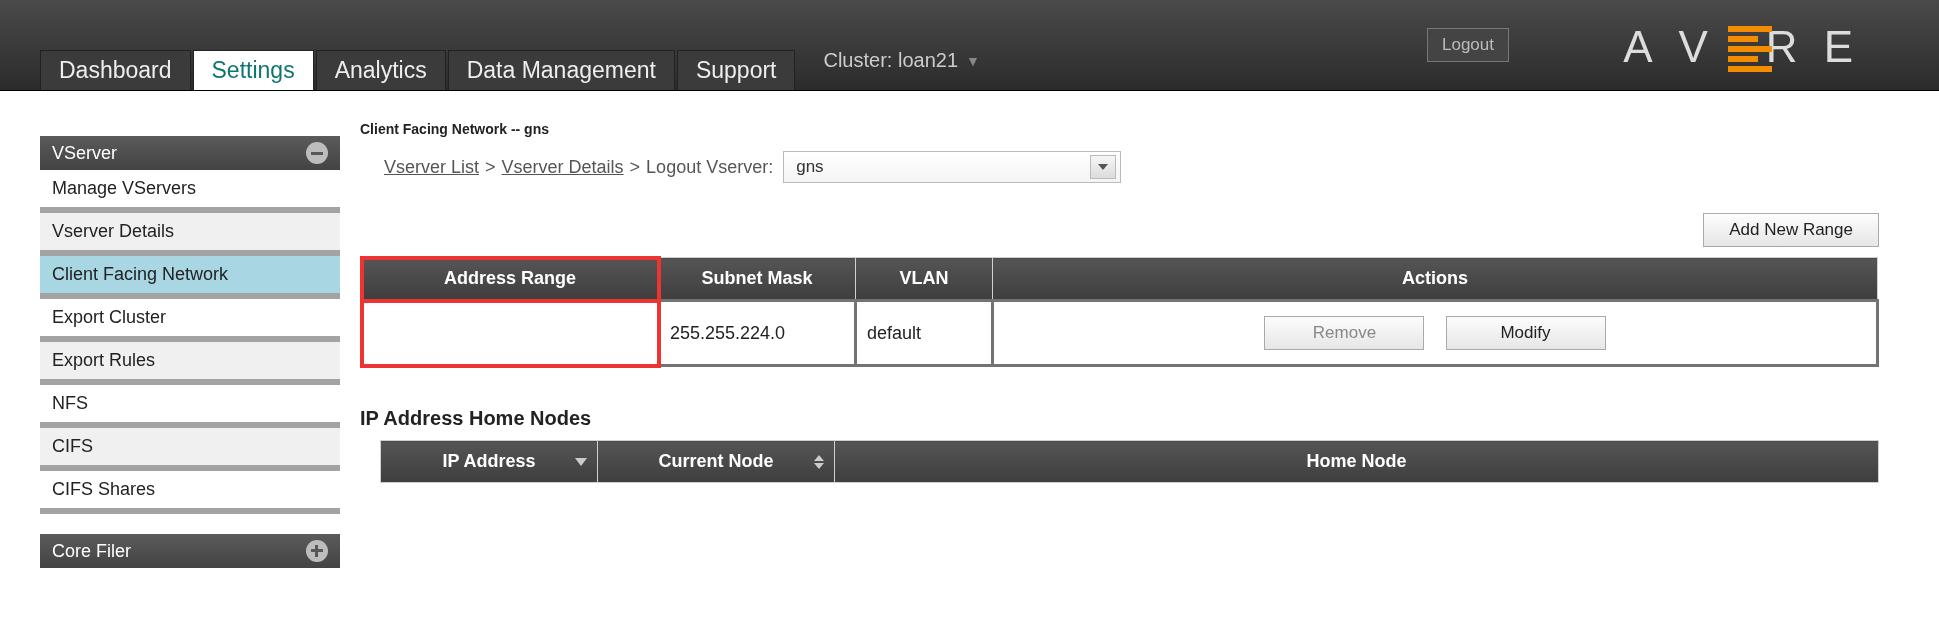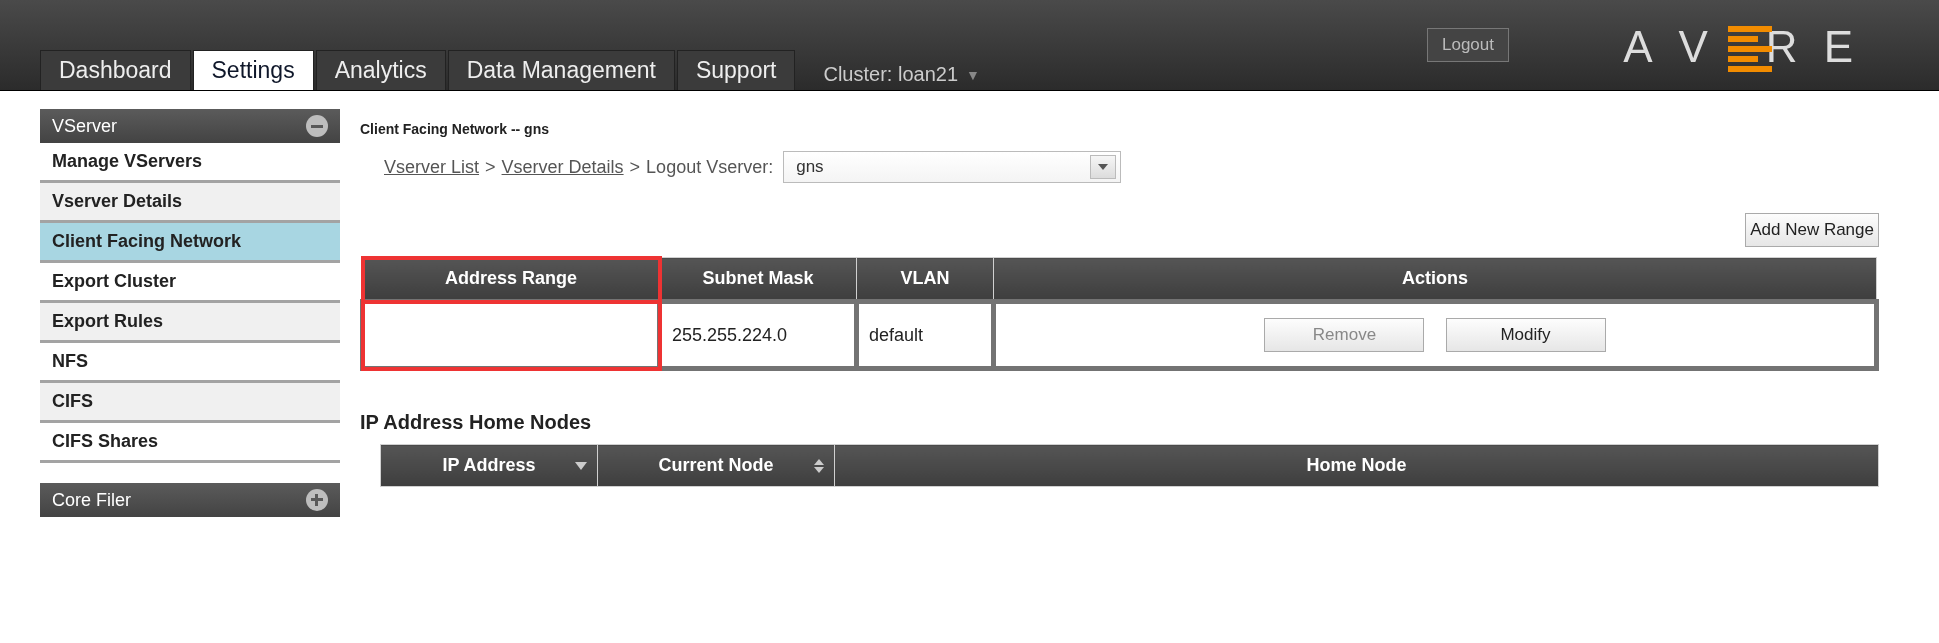--- a/index.html
+++ b/index.html
@@ -74,46 +74,47 @@
     color: #eee;
     border: 1px solid #222;
     border-bottom: none;
     padding: 6px 18px;
     font-size: 23px;
     margin-right: 2px;
     cursor: pointer;
   }
   .main-tab.active {
     background: #fff;
-    color: #0f172a;
+    color: #0f766e;
   }
   .cluster-label {
     color: #ccc;
     font-size: 20px;
     margin-left: 26px;
     display: flex;
     align-items: center;
-    padding-bottom: 4px;
+    padding-bottom: 18px;
   }
   .cluster-label .chevron {
     margin-left: 8px;
     color: #888;
     font-size: 14px;
   }
 
   
   .page {
     display: flex;
     padding: 18px 0 0 40px;
   }
 
   
   .sidebar {
     width: 300px;
     flex: 0 0 300px;
+    margin-top: 27px;
   }
   .side-section-header {
     background: linear-gradient(#5b5b5b, #434343);
     color: #fff;
     font-size: 18px;
     padding: 6px 12px;
     display: flex;
     align-items: center;
     justify-content: space-between;
   }
@@ -135,24 +136,23 @@
   .side-section-header .plus::before,
   .side-section-header .plus::after{
     content:""; position:absolute; background:#585858;
   }
   .side-section-header .plus::before{ left:0; top:4px; width:12px; height:3px;}
   .side-section-header .plus::after{ left:4px; top:0; width:3px; height:12px;}
 
   .side-item {
     padding: 8px 12px;
     font-size: 18px;
-    border-bottom: 3px solid #a3a3a3;
+    border-bottom: 6px solid #a3a3a3;
     cursor: pointer;
     background:#fff;
-    font-weight:bold;
   }
   .side-item.alt { background:#f0f0f0; }
   .side-item.active { background:#a8d6e2; }
   .sidebar .spacer { height:20px; }
 
   
   .content {
     flex: 1;
     padding: 0 60px 0 20px;
   }
@@ -186,21 +186,21 @@
   .vs-select .dd-btn{
     width:24px; height:22px; background:linear-gradient(#f6f6f6,#dcdcdc);
     border:1px solid #bbb; display:flex; align-items:center; justify-content:center;
   }
   .vs-select .tri{ width:0;height:0;border-left:5px solid transparent;border-right:5px solid transparent;border-top:6px solid #555;}
 
   .right-actions { text-align: right; margin-bottom: 10px; }
   .std-btn {
     background: linear-gradient(#fdfdfd, #e6e6e6);
     border: 1px solid #aaa;
-    padding: 6px 4px;
+    padding: 6px 25px;
     font-size: 17px;
     cursor: pointer;
     color:#222;
   }
   .std-btn.dim { color:#888; }
 
   
   table.data {
     width: 100%;
     border-collapse: collapse;
@@ -208,21 +208,21 @@
   }
   table.data th {
     background: linear-gradient(#555,#3e3e3e);
     color: #fff;
     font-size: 18px;
     font-weight: bold;
     padding: 10px 8px;
     border: 1px solid #d0d0d0;
   }
   table.data td {
-    border: 5px solid #737373;
+    border: 3px solid #737373;
     padding: 14px 10px;
     font-size: 18px;
   }
   .highlight-box {
     outline: 4px solid #e33;
     outline-offset: -2px;
   }
   .actions-cell { text-align:center; }
   .actions-cell .std-btn { width:160px; margin:0 8px; }
 

